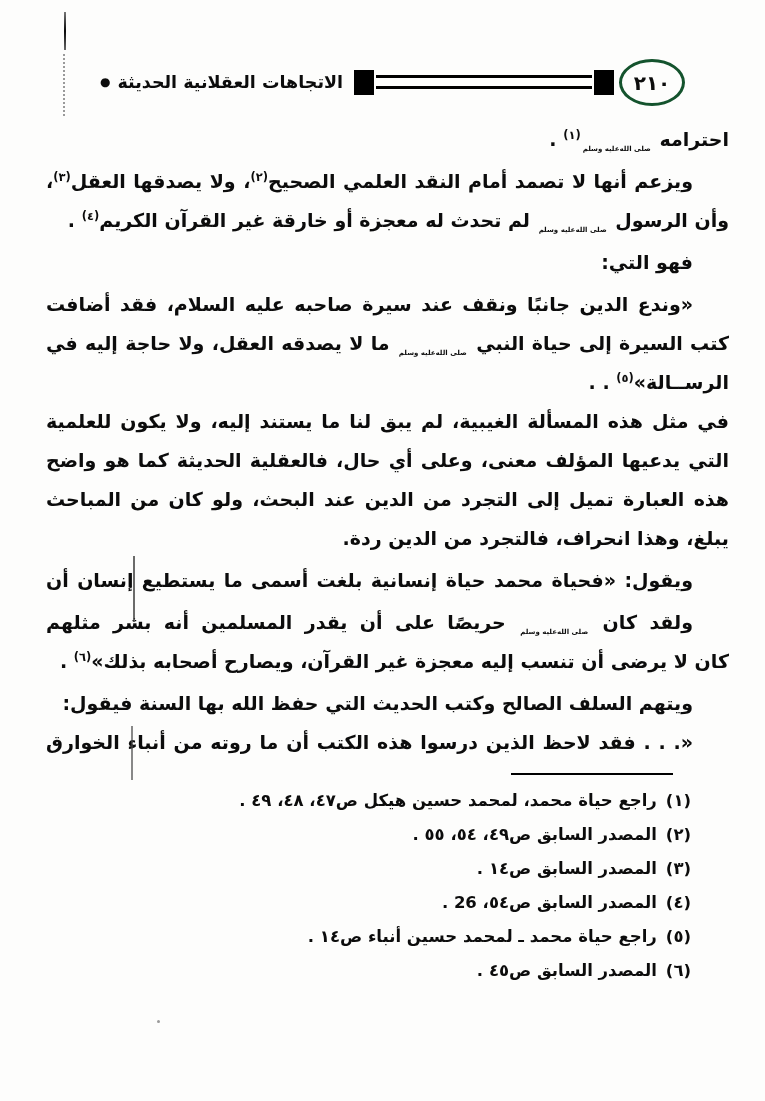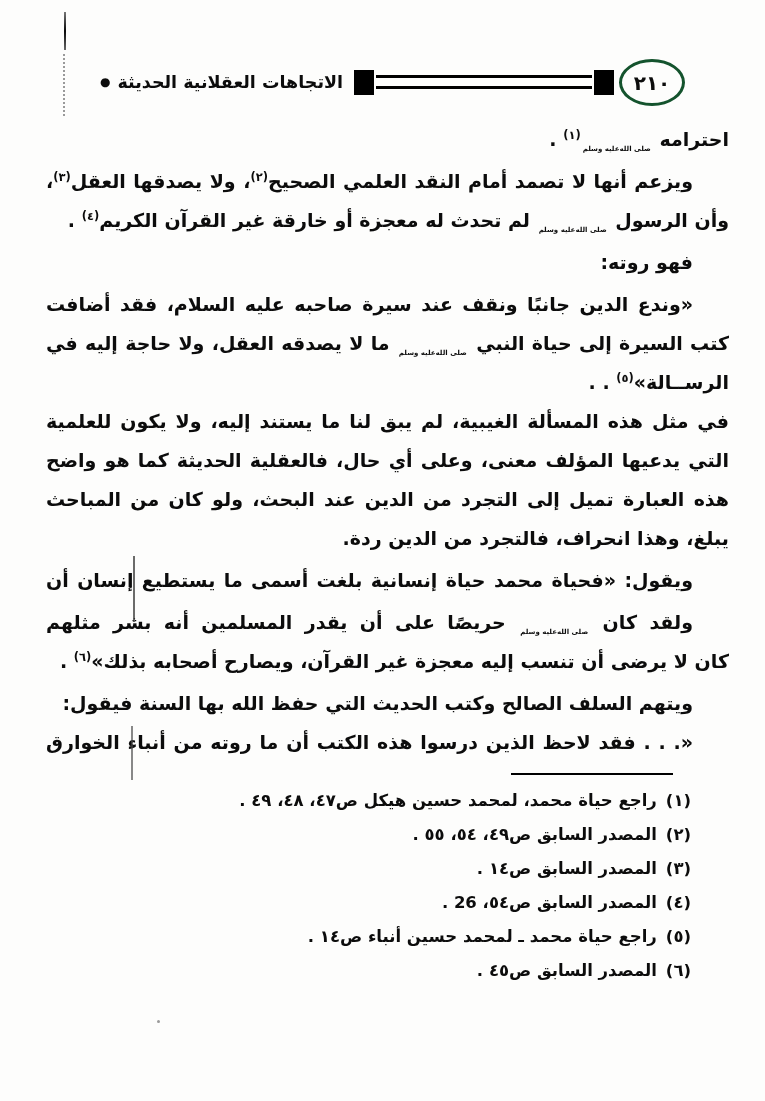--- a/index.html
+++ b/index.html
@@ -83,21 +83,21 @@
   <div class="body">
       <div class="line">احترامه <span class="saw">
           <span>صلى الله</span>
           <span>عليه وسلم</span>
         </span><sup class="fnref">(١)</sup> .</div>
       <div class="line indent justify para">ويزعم أنها لا تصمد أمام النقد العلمي الصحيح<sup class="fnref">(٢)</sup>، ولا يصدقها العقل<sup class="fnref">(٣)</sup>،</div>
       <div class="line">وأن الرسول <span class="saw">
           <span>صلى الله</span>
           <span>عليه وسلم</span>
         </span> لم تحدث له معجزة أو خارقة غير القرآن الكريم<sup class="fnref">(٤)</sup> .</div>
-      <div class="line indent para">فهو روته:</div>
+      <div class="line indent para">فهو التي:</div>
       <div class="line indent justify para">«وندع الدين جانبًا ونقف عند سيرة صاحبه عليه السلام، فقد أضافت أكثر</div>
       <div class="line justify">كتب السيرة إلى حياة النبي <span class="saw">
           <span>صلى الله</span>
           <span>عليه وسلم</span>
         </span> ما لا يصدقه العقل، ولا حاجة إليه في ثبوت</div>
       <div class="line">الرســالة»<sup class="fnref">(٥)</sup> . .</div>
       <div class="line justify">في مثل هذه المسألة الغيبية، لم يبق لنا ما يستند إليه، ولا يكون للعلمية والمنهجية</div>
       <div class="line justify">التي يدعيها المؤلف معنى، وعلى أي حال، فالعقلية الحديثة كما هو واضح من</div>
       <div class="line justify">هذه العبارة تميل إلى التجرد من الدين عند البحث، ولو كان من المباحث الدينية</div>
       <div class="line">يبلغ، وهذا انحراف، فالتجرد من الدين ردة.</div>

